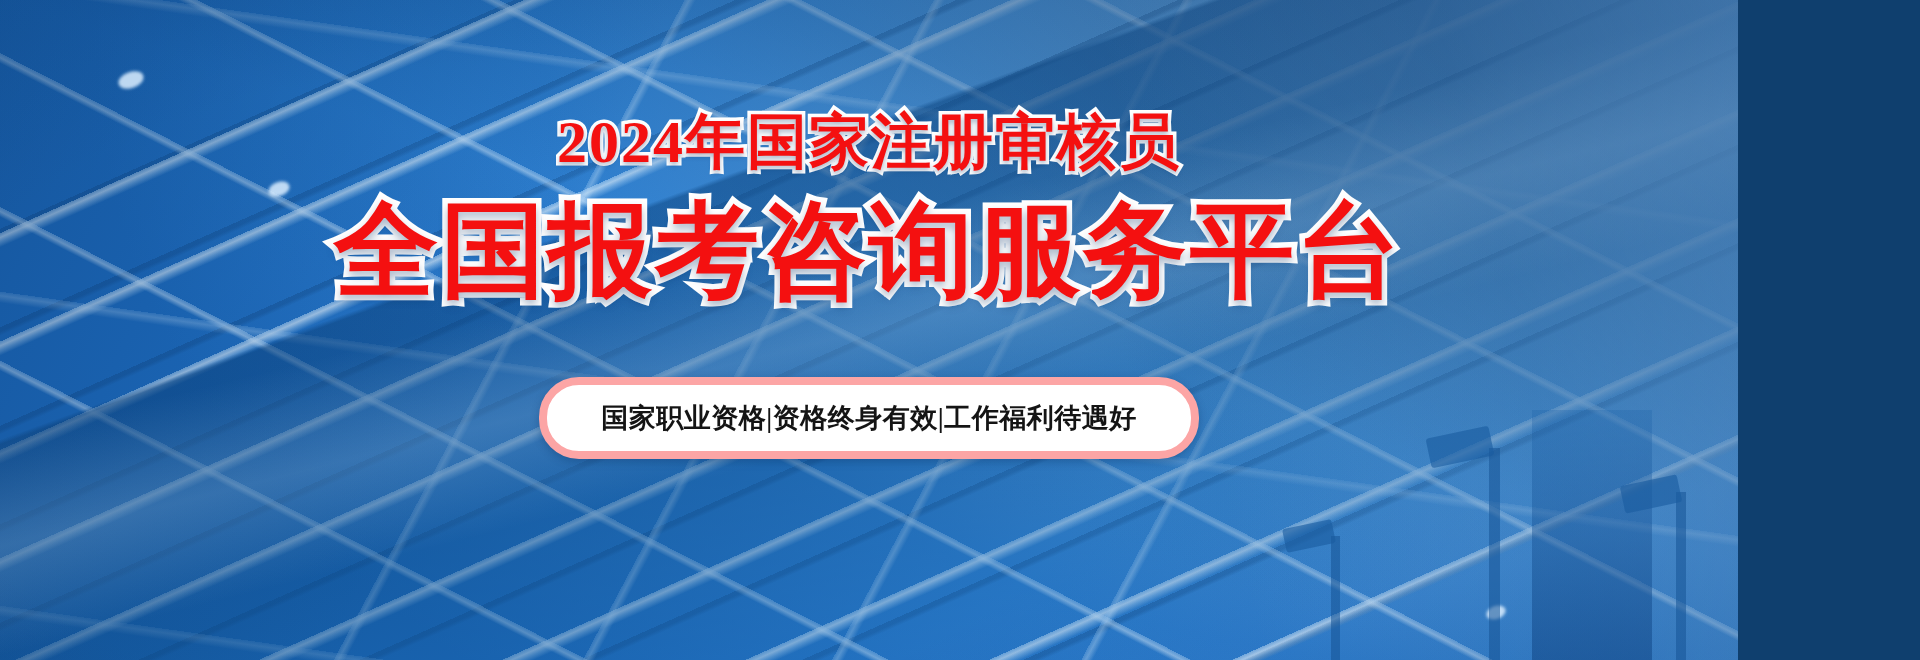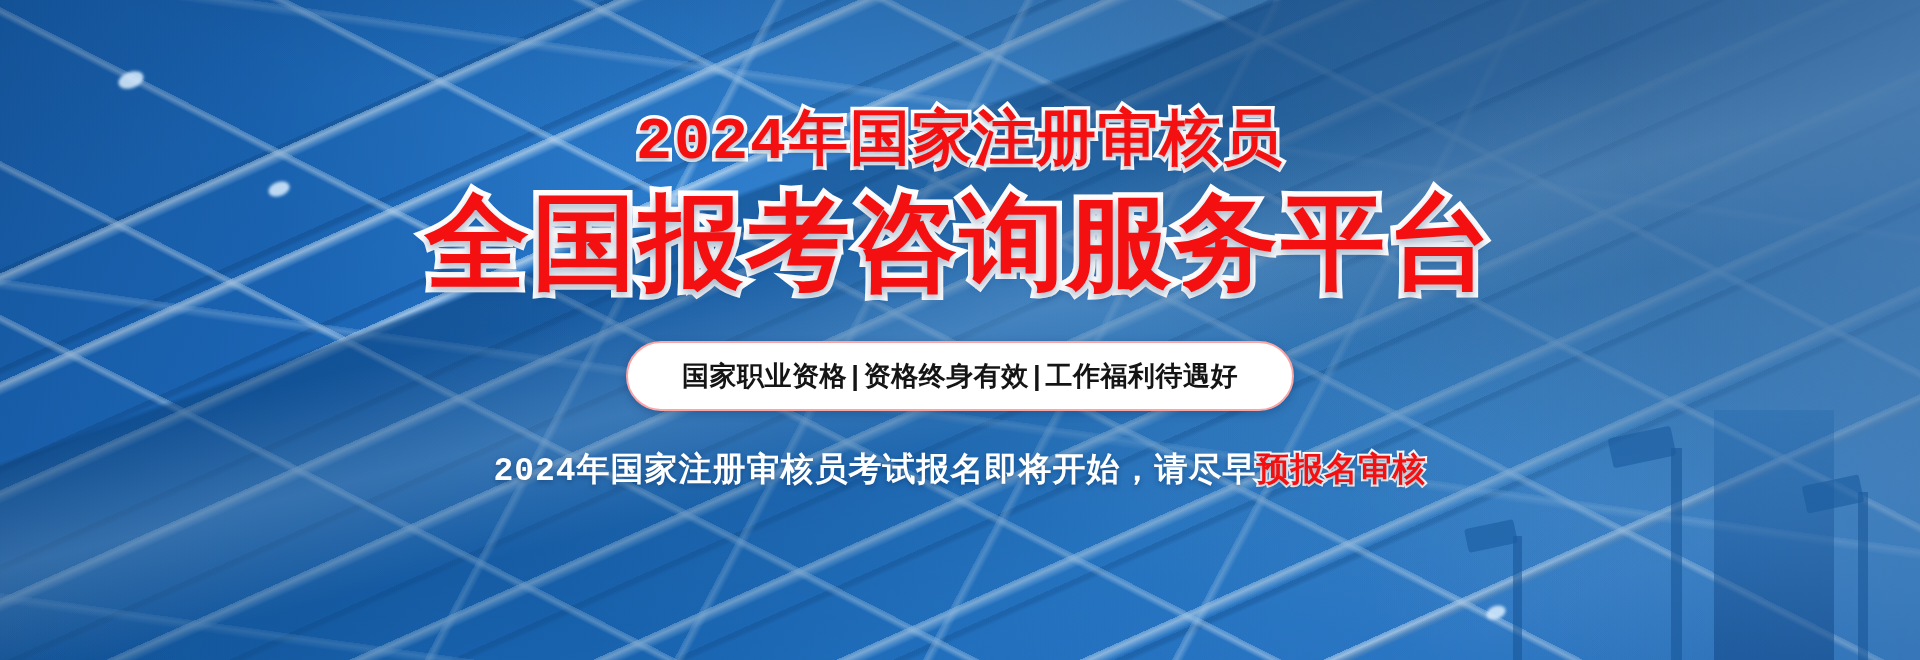--- a/index.html
+++ b/index.html
@@ -3,24 +3,24 @@
 <meta charset="utf-8">
 <title>Banner</title>
 <style>
   html, body {
     margin: 0;
     padding: 0;
     background: #0f3f6e;
   }
   #banner {
     position: relative;
-    width: 1920px;
+    width: 1738px;
     height: 660px;
     overflow: hidden;
-    font-family: Liberation Mono, monospace;
+    font-family: Liberation Serif, serif;
     background: #1f77c9;
   }
 
   
   .bg-layer { position: absolute; inset: 0; }
 
   
   .bg-sky {
     background:
       radial-gradient(ellipse 1400px 900px at 86% 8%, #8fc3ef 0%, #74b2e8 22%, #4f98dd 45%, #2f7fd0 68%, #1e6cc0 100%);
@@ -143,28 +143,28 @@
     letter-spacing: 3px;
     color: #f41010;
     -webkit-text-stroke: 11px #ffffff;
     paint-order: stroke fill;
     text-shadow: 0 5px 8px rgba(10,50,100,.35);
     white-space: nowrap;
     line-height: 1.05;
   }
 
   .pill {
-    margin-top: 36px;
+    margin-top: 72px;
     display: inline-flex;
     align-items: center;
     justify-content: flex-start;
     height: 66px;
     padding: 0 54px;
     background: #ffffff;
-    border: 2px solid #fca5a5;
+    border: 8px solid #fca5a5;
     border-radius: 40px;
     box-shadow: 0 3px 9px rgba(8,46,94,.30);
   }
   .pill-text {
     font-size: 27px;
     font-weight: 700;
     color: #141414;
     letter-spacing: .5px;
     white-space: nowrap;
   }
@@ -218,18 +218,15 @@
   <div class="content">
 
     <div class="headline-1">2024年国家注册审核员</div>
 
     <div class="headline-2">全国报考咨询服务平台</div>
 
     <div class="pill">
       <span class="pill-text">国家职业资格|资格终身有效|工作福利待遇好</span>
     </div>
 
-    <div class="subline">
-      <span>2024年国家注册审核员考试报名即将开始，请尽早</span><span class="accent">预报名审核</span>
-    </div>
 
   </div>
 </div>
 
 </body></html>

